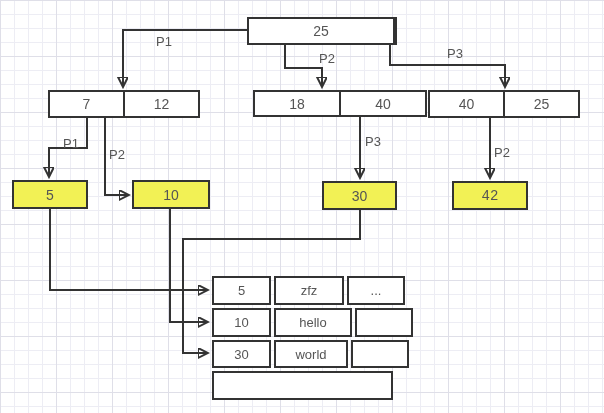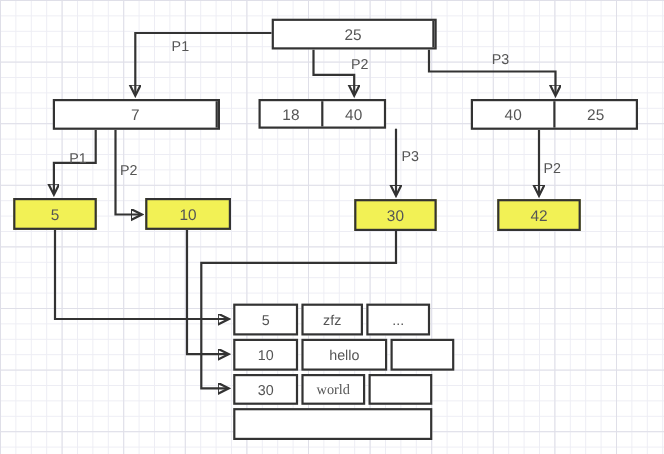--- a/index.html
+++ b/index.html
@@ -94,57 +94,58 @@
     <path d="M170,209 V322 H207" marker-end="url(#arr)"></path>
     <path d="M360,210 V239 H183 V353 H207" marker-end="url(#arr)"></path>
   </svg>
 
   <div class="node" style="left:247px; top:17px; width:150px; height:28px;">
     <div class="cell">25</div>
   </div>
 
   <div class="node" style="left:48px; top:90px; width:152px; height:28px;">
     <div class="cell">7</div>
+    <div class="cell">12</div>
   </div>
 
-  <div class="node" style="left:235px; top:90px; width:116px; height:27px;">
+  <div class="node" style="left:253px; top:90px; width:174px; height:27px;">
     <div class="cell">18</div>
     <div class="cell">40</div>
   </div>
 
   <div class="node" style="left:428px; top:90px; width:152px; height:28px;">
     <div class="cell">40</div>
     <div class="cell">25</div>
   </div>
 
   <div class="leaf" style="left:12px;  top:180px; width:76px; height:29px;">5</div>
   <div class="leaf" style="left:132px; top:180px; width:78px; height:29px;">10</div>
   <div class="leaf" style="left:322px; top:181px; width:75px; height:29px;">30</div>
-  <div class="leaf" style="left:452px; top:181px; width:76px; height:29px;">42</div>
+  <div class="leaf" style="left:452px; top:181px; width:76px; height:29px;font-family:Liberation Mono, monospace;">42</div>
 
   <span class="ptr-label" style="left:156px; top:34px;">P1</span>
   <span class="ptr-label" style="left:319px; top:51px;">P2</span>
   <span class="ptr-label" style="left:447px; top:46px;">P3</span>
   <span class="ptr-label" style="left:63px;  top:136px;">P1</span>
   <span class="ptr-label" style="left:109px; top:147px;">P2</span>
   <span class="ptr-label" style="left:365px; top:134px;">P3</span>
   <span class="ptr-label" style="left:494px; top:145px;">P2</span>
 
   <div class="trow" style="left:212px; top:276px;">
     <div class="tcell" style="width:59px; height:29px;">5</div>
-    <div class="tcell" style="width:56px; height:29px;">zfz</div>
+    <div class="tcell" style="width:70px; height:29px;">zfz</div>
     <div class="tcell" style="width:58px; height:29px;">...</div>
   </div>
   <div class="trow" style="left:212px; top:308px;">
     <div class="tcell" style="width:59px; height:29px;">10</div>
     <div class="tcell" style="width:78px; height:29px;">hello</div>
     <div class="tcell" style="width:58px; height:29px;"></div>
   </div>
   <div class="trow" style="left:212px; top:340px;">
     <div class="tcell" style="width:59px; height:28px;">30</div>
-    <div class="tcell" style="width:58px; height:28px;font-family:Liberation Serif, serif;">world</div>
+    <div class="tcell" style="width:74px; height:28px;">world</div>
     <div class="tcell" style="width:58px; height:28px;"></div>
   </div>
   <div class="trow" style="left:212px; top:371px;">
     <div class="tcell" style="width:181px; height:29px;"></div>
   </div>
 
 </div>
 
 </body></html>

